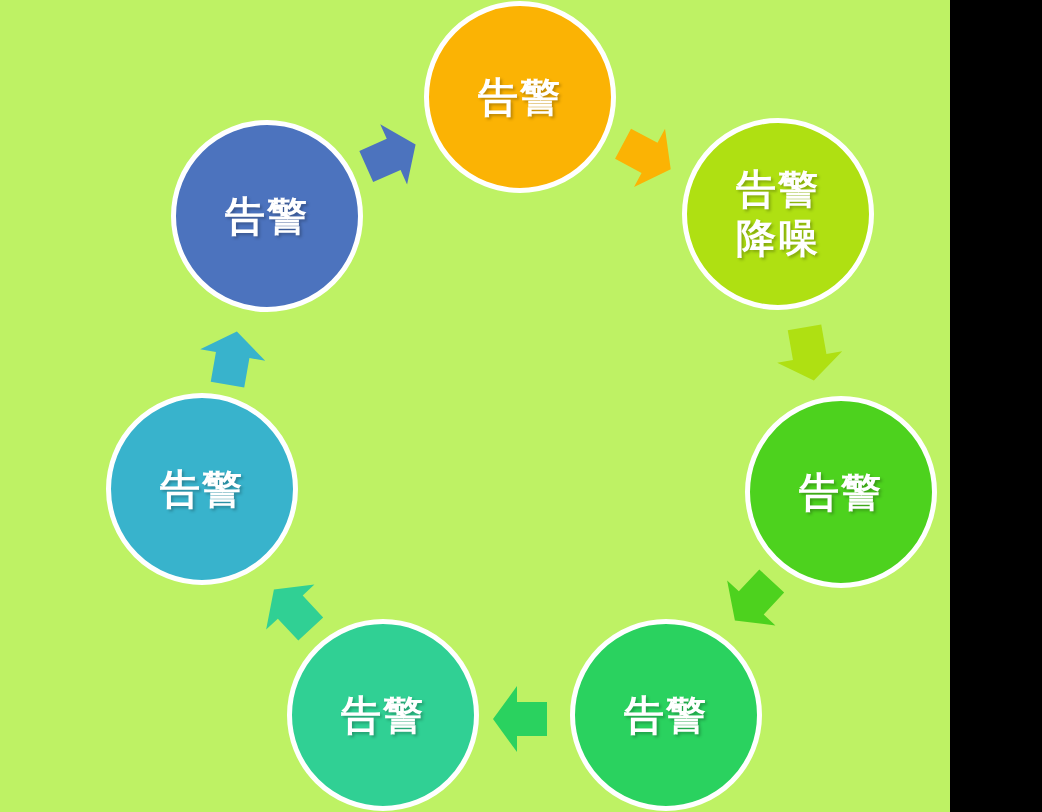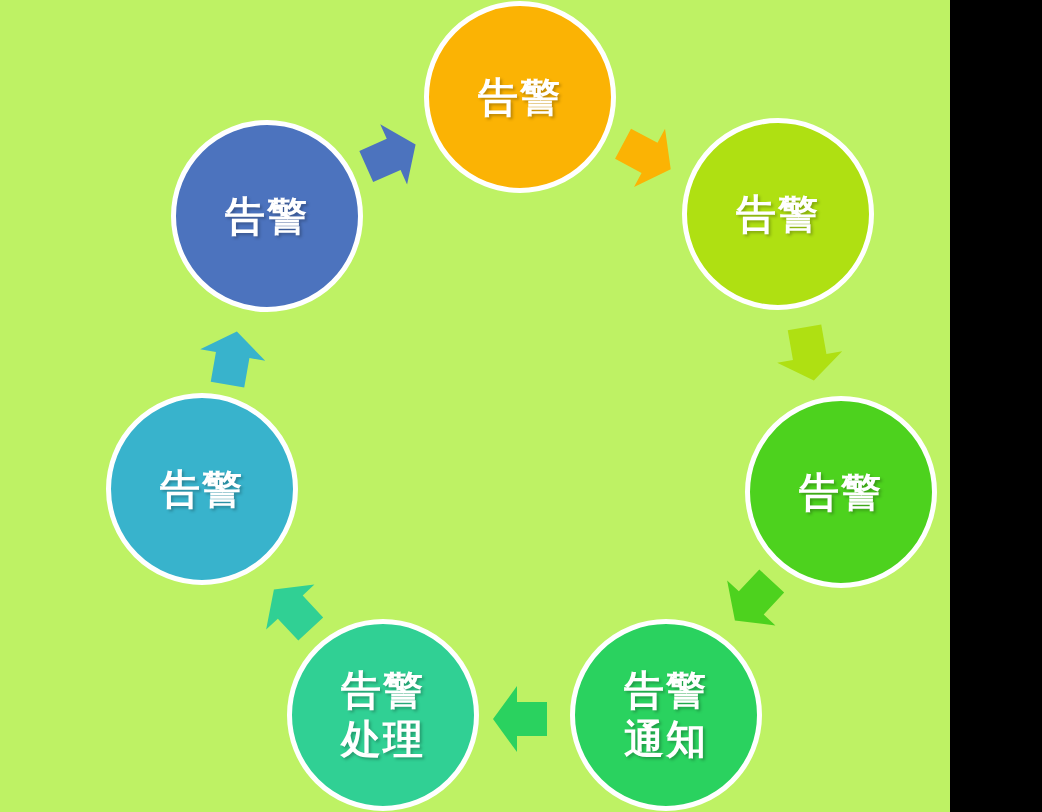--- a/index.html
+++ b/index.html
@@ -46,33 +46,33 @@
 </head>
 <body>
 
 <div class="stage">
 
   <div class="node" style="left: 424px; top: 1px; background-color: rgb(251, 179, 4);">
     <div class="label"><span>告警</span><br></div>
   </div>
 
   <div class="node" style="left: 682px; top: 118px; background-color: rgb(175, 224, 18);">
-    <div class="label"><span>告警</span><br></div>
+    <div class="label"><span>告警</span><br><span>降噪</span></div>
   </div>
 
   <div class="node" style="left: 745px; top: 396px; background-color: rgb(77, 210, 30);">
     <div class="label"><span>告警</span><br></div>
   </div>
 
   <div class="node" style="left: 570px; top: 619px; background-color: rgb(42, 210, 95);">
-    <div class="label"><span>告警</span><br><span>通知</span></div>
+    <div class="label"><span>告警</span><br></div>
   </div>
 
   <div class="node" style="left: 287px; top: 619px; background-color: rgb(48, 208, 148);">
-    <div class="label"><span>告警</span><br><span>处理</span></div>
+    <div class="label"><span>告警</span><br></div>
   </div>
 
   <div class="node" style="left: 106px; top: 393px; background-color: rgb(56, 179, 204);">
     <div class="label"><span>告警</span><br></div>
   </div>
 
   <div class="node" style="left: 171px; top: 120px; background-color: rgb(76, 115, 190);">
     <div class="label"><span>告警</span><br></div>
   </div>
 

